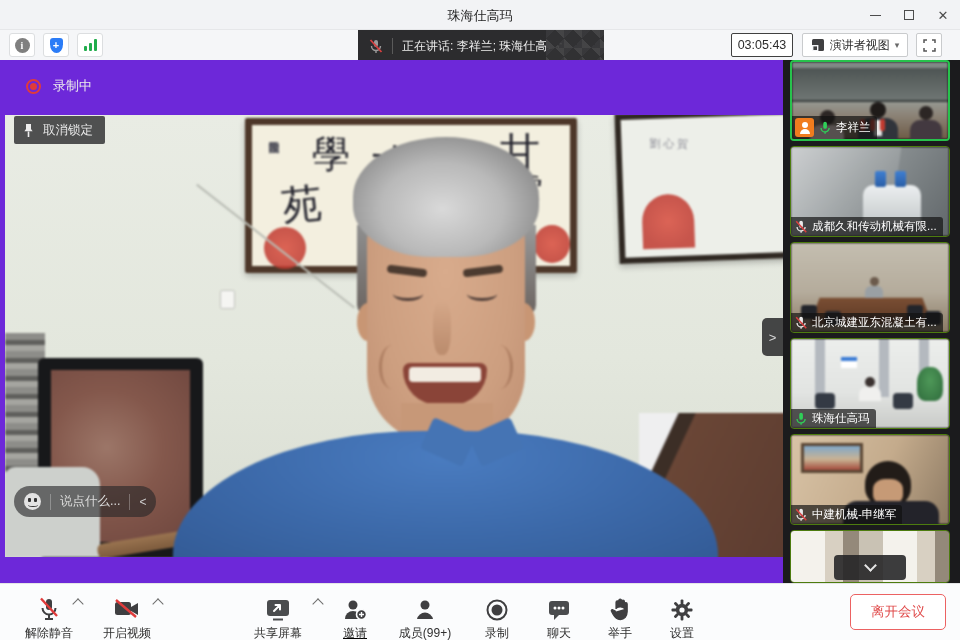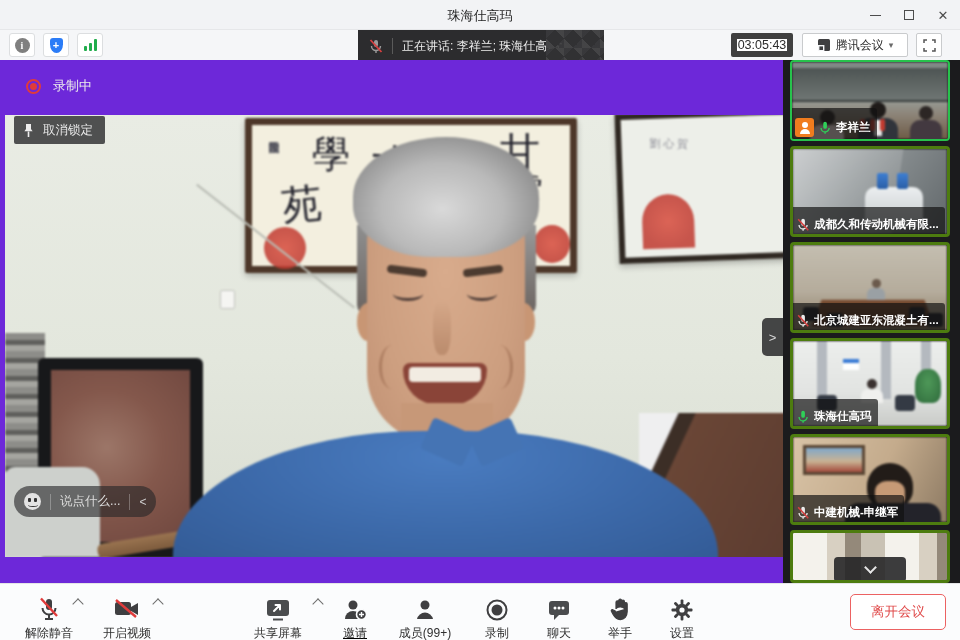--- a/index.html
+++ b/index.html
@@ -29,21 +29,21 @@
   #banner .txt { color:#ededed; font-size:12px; white-space:nowrap; }
   #banner .mosaic { position:absolute; right:0; top:0; width:58px; height:32px;
      background:
        linear-gradient(45deg, rgba(70,70,72,.9) 25%, transparent 25%, transparent 75%, rgba(70,70,72,.9) 75%),
        linear-gradient(-45deg, rgba(58,58,60,.9) 25%, #313133 25%, #313133 75%, rgba(58,58,60,.9) 75%);
      background-size:18px 18px; }
 
   .micsvg { display:block; }
 
   
-  #timerbox { position:absolute; right:167px; top:3px; width:62px; height:24px; background:#fff; border:6px solid #404040; border-radius:2px; font-size:12.5px; color:#2d2d2d; display:flex; align-items:center; justify-content:center; }
+  #timerbox { position:absolute; right:167px; top:3px; width:62px; height:24px; background:#fff; border:1px solid #404040; border-radius:2px; font-size:12.5px; color:#2d2d2d; display:flex; align-items:center; justify-content:center; }
   #viewbtn { position:absolute; right:52px; top:3px; width:106px; height:24px; background:#fff; border:1px solid #c9cbcd; border-radius:2px; display:flex; align-items:center; justify-content:center; gap:5px; font-size:12px; color:#2d2d2d; }
   #viewbtn .caret { font-size:9px; color:#6a6a6a; }
   #fsbtn { position:absolute; right:18px; top:3px; width:26px; height:24px; background:#fff; border:1px solid #c9cbcd; border-radius:2px; display:flex; align-items:center; justify-content:center; }
 
   
   #stage { position:absolute; left:0; top:60px; width:783px; height:523px; background:#6d28d9; overflow:hidden; }
   #cam { position:absolute; left:5px; top:55px; width:778px; height:442px; background:linear-gradient(180deg,#e9ece4 0%,#e3e7dd 55%,#d9ddd2 100%); overflow:hidden; }
   #cam .art { filter:blur(1.2px); }
 
   .frame1 { position:absolute; left:240px; top:3px; width:332px; height:155px; background:#f3efdf; border:7px solid #4d3729; border-radius:2px; box-shadow:0 3px 6px rgba(0,0,0,.25); }
@@ -104,24 +104,24 @@
   #chatpill .ph { color:#dcdcdc; font-size:12.5px; }
   #chatpill .back { color:#cfcfcf; font-size:12px; }
   .smiley { width:17px; height:17px; border-radius:50%; background:#e3e3e3; position:relative; }
   .smiley i { position:absolute; top:5px; width:2.6px; height:3.6px; background:#333; border-radius:1px; }
   .smiley i.l { left:4px; } .smiley i.r { right:4px; }
   .smiley u { position:absolute; left:3.5px; bottom:3px; width:10px; height:4.5px; border-bottom:1.8px solid #333; border-radius:0 0 50% 50%; }
   #sidetab { position:absolute; right:0; top:258px; width:21px; height:38px; background:rgba(40,40,42,.85); border-radius:5px 0 0 5px; display:flex; align-items:center; justify-content:center; z-index:6; color:#dadada; font-size:13px; }
 
   
   #sidebar { position:absolute; left:783px; top:60px; width:177px; height:523px; background:#1b1b1d; }
-  .thumb { position:absolute; left:7px; width:160px; background:#101010; border-radius:4px; overflow:hidden; border:3px solid #4d7c0f; }
+  .thumb { position:absolute; left:7px; width:160px; background:#101010; border-radius:4px; overflow:hidden; border:1px solid #4d7c0f; }
   .thumb .scene { position:absolute; inset:0; filter:blur(.8px); }
   .thumb.active { border:2px solid #27c24c; }
-  .namebar { position:absolute; left:0; bottom:0; display:flex; align-items:center; gap:4px; background:rgba(16,16,16,.68); padding:10px 6px 2px 3px; max-width:100%; border-radius:0 3px 0 0;font-weight:bold; }
+  .namebar { position:absolute; left:0; bottom:0; display:flex; align-items:center; gap:4px; background:rgba(16,16,16,.68); padding:2px 6px 2px 3px; max-width:100%; border-radius:0 3px 0 0; }
   .namebar .nm { color:#fff; font-size:11.5px; white-space:nowrap; overflow:hidden; }
   .badge { width:19px; height:19px; border-radius:3px; background:#f07c1e; display:flex; align-items:center; justify-content:center; flex:none; }
   .badge .p-head { width:6px; height:6px; border-radius:50%; background:#fff; margin-bottom:1px; }
   .badge .p-body { width:10px; height:5px; border-radius:5px 5px 0 0; background:#fff; }
   .bcol { display:flex; flex-direction:column; align-items:center; }
 
   
   .t1 .scene { background:linear-gradient(180deg,#7e8684 0%,#9aa09c 45%,#8b8276 70%,#6e5b46 100%); }
   .t1 .winrow { position:absolute; left:0; top:6px; width:100%; height:34px; background:linear-gradient(180deg,#4e5554,#6f7674); border-bottom:2px solid #3a3f3e; }
   .t1 .person { position:absolute; }
@@ -212,21 +212,21 @@
     <div class="mosaic"></div>
   </div>
 
   <div id="timerbox">03:05:43</div>
   <div id="viewbtn">
     <svg width="14" height="14" viewBox="0 0 14 14">
       <rect x="1" y="1" width="12" height="12" rx="1.5" fill="#3f3f41"></rect>
       <rect x="1" y="7" width="6.4" height="6" fill="#f5f6f8"></rect>
       <rect x="2.4" y="8.4" width="3.6" height="3.6" fill="#3f3f41"></rect>
     </svg>
-    <span>腾讯会议</span>
+    <span>演讲者视图</span>
     <span class="caret">▾</span>
   </div>
   <div id="fsbtn">
     <svg width="13" height="13" viewBox="0 0 13 13">
       <path d="M1 4V1h3 M9 1h3v3 M12 9v3H9 M4 12H1V9" fill="none" stroke="#555" stroke-width="1.5"></path>
     </svg>
   </div>
 </div>
 
 <div id="stage">

